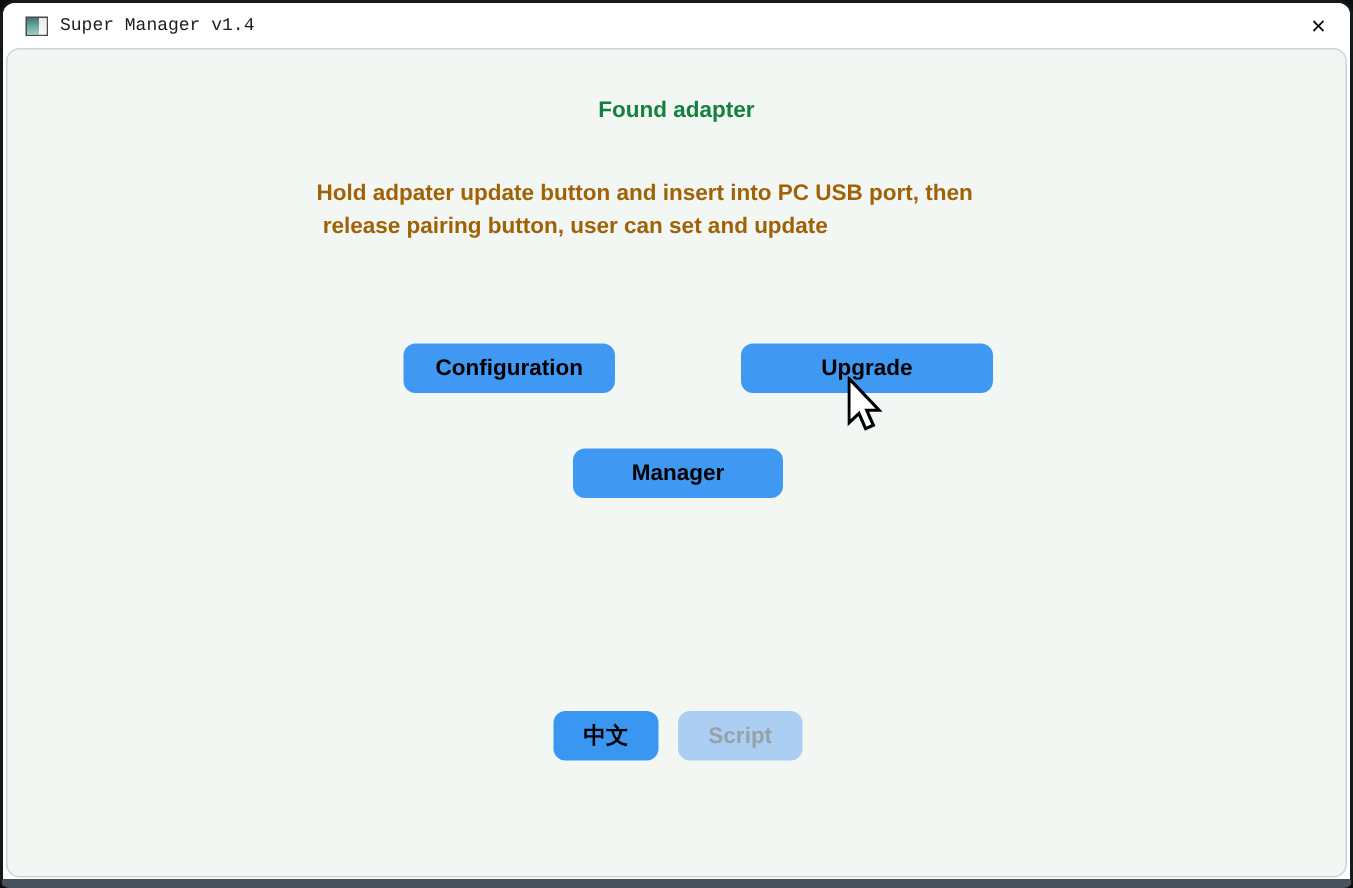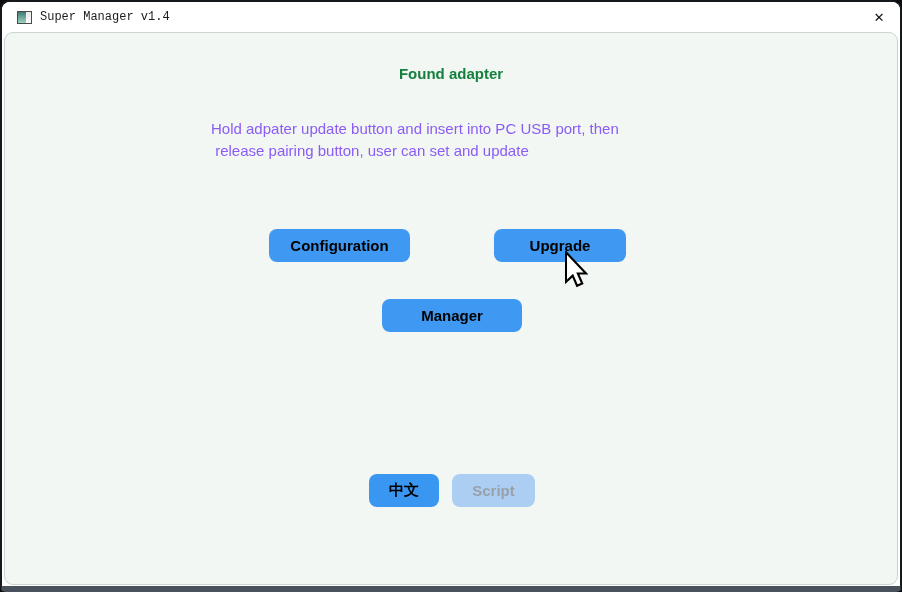--- a/index.html
+++ b/index.html
@@ -62,37 +62,37 @@
   }
   .heading {
     position: absolute; left: 0; right: 0; top: 32px;
     text-align: center;
     font-size: 15px; font-weight: bold;
     color: #15803d;
   }
   .instructions {
     position: absolute; left: 206px; top: 85px;
     width: 520px;
-    font-size: 15px; font-weight: normal;
+    font-size: 15px; font-weight: bold;
     line-height: 22px;
-    color: #8b5cf6;
+    color: #a16207;
     white-space: pre-wrap;
   }
   .btn {
     position: absolute;
     height: 33px;
     display: flex; align-items: center; justify-content: center;
     background: #3f99f2;
     border-radius: 8px;
     font-size: 15px; font-weight: bold;
     color: #000000;
     cursor: default;
   }
   .btn-configuration { left: 264px; top: 196px; width: 141px; }
-  .btn-upgrade       { left: 489px; top: 196px; width: 132px; }
+  .btn-upgrade       { left: 489px; top: 196px; width: 168px; }
   .btn-script        { left: 377px; top: 266px; width: 140px; }
   .btn-chinese       { left: 364px; top: 441px; width: 70px;  background: #3a97f1; }
   .btn-english {
     left: 447px; top: 441px; width: 83px;
     background: #accef3;
     color: #97a1aa;
   }
   .cursor {
     position: absolute; left: 565px; top: 251px;
     width: 23px; height: 37px;

